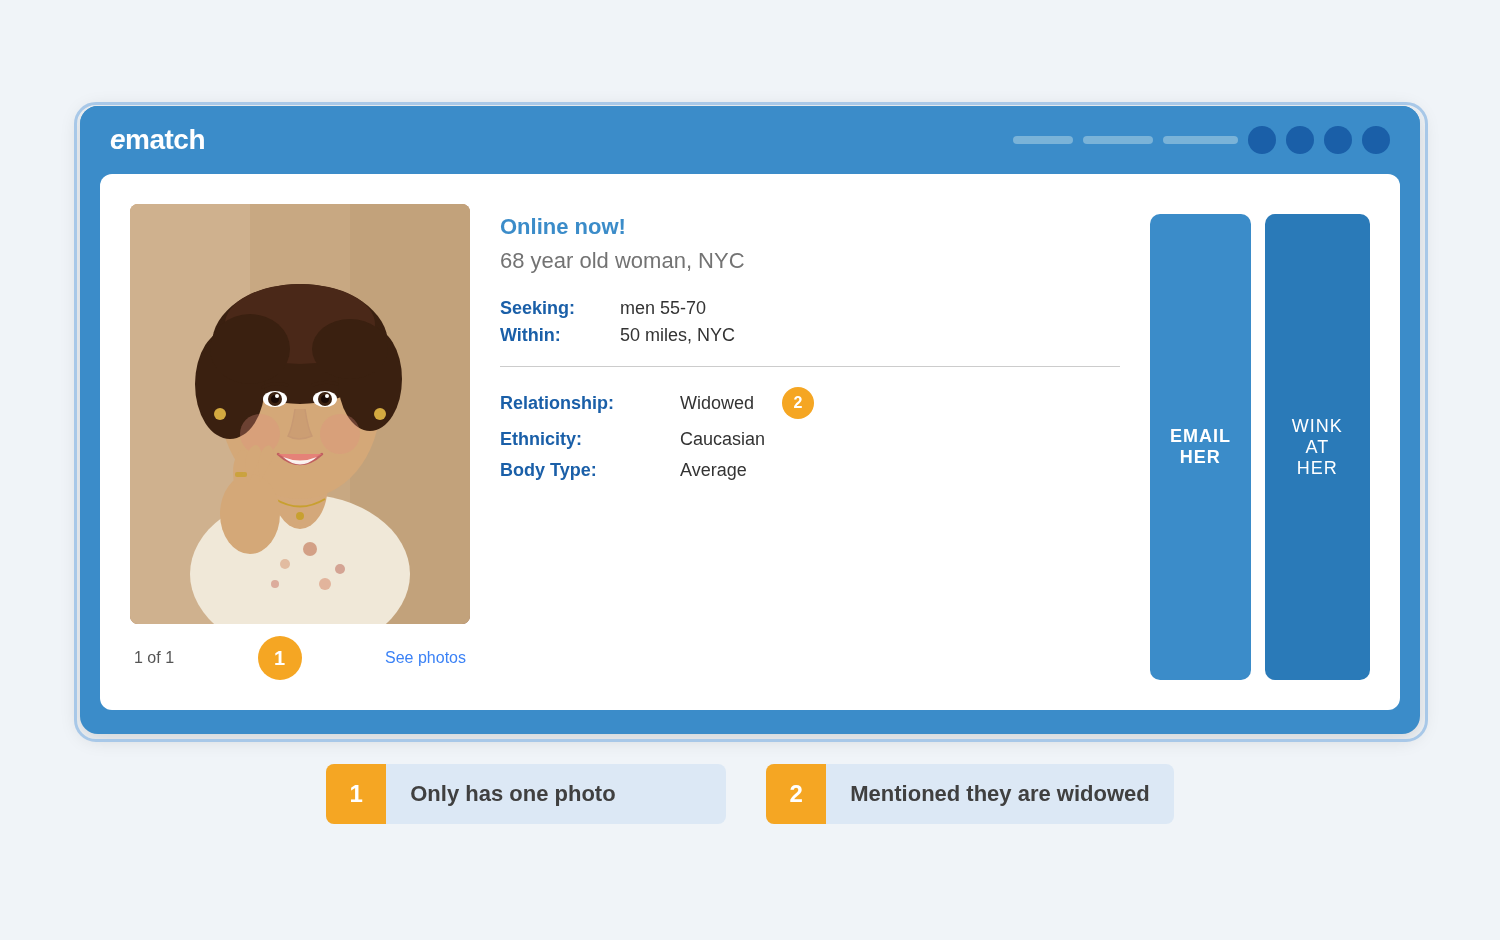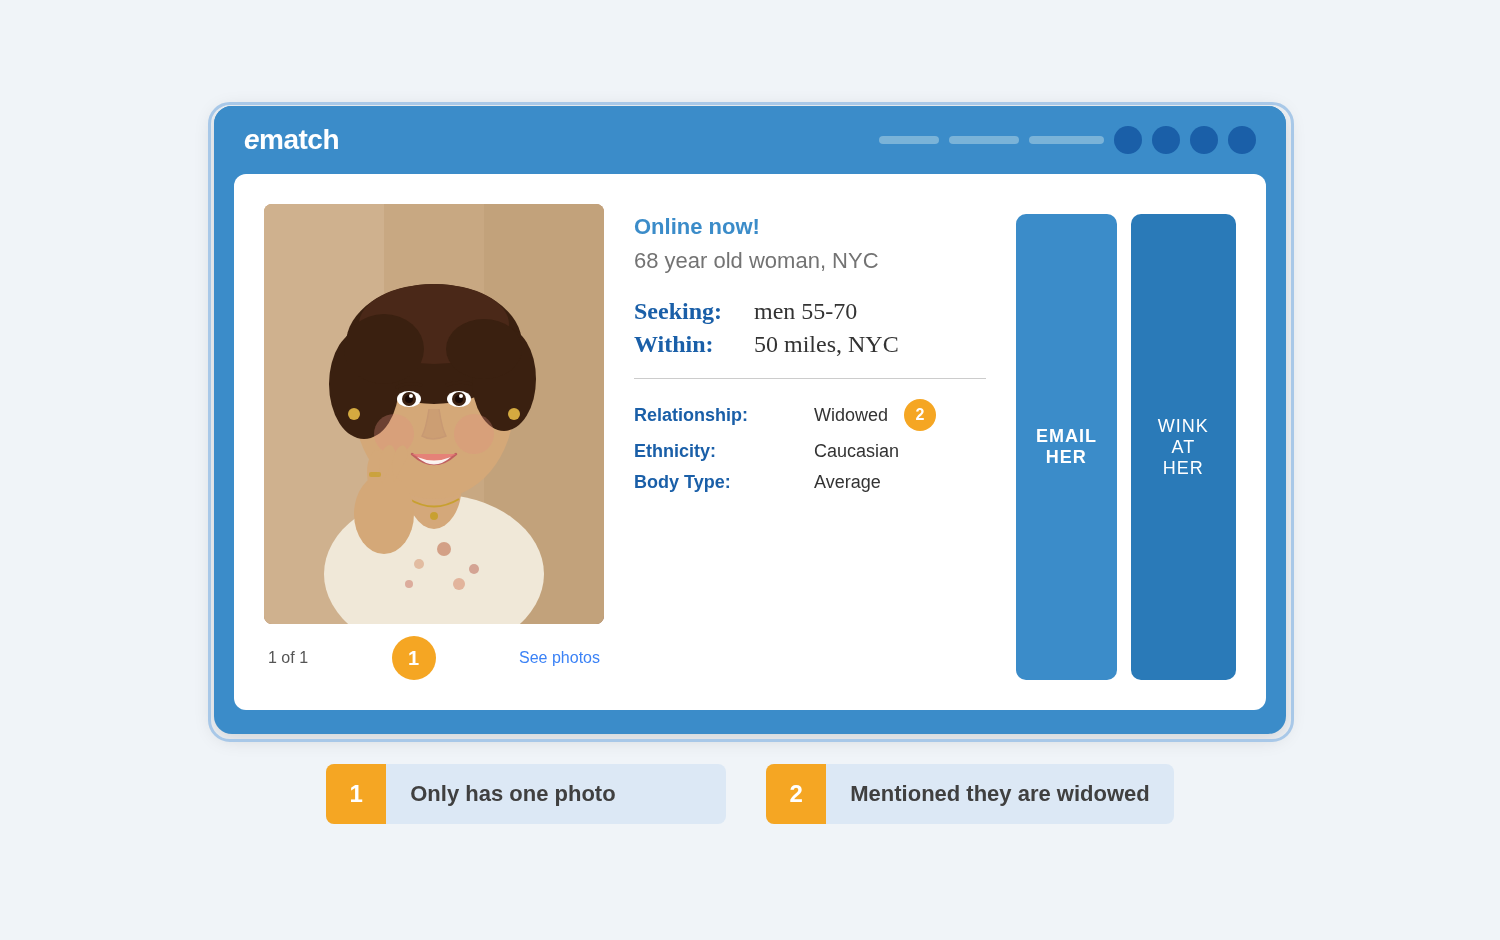--- a/index.html
+++ b/index.html
@@ -8,21 +8,21 @@
       font-family: 'Arial', sans-serif;
       display: flex;
       justify-content: center;
       align-items: center;
       width: 1500px;
       height: 940px;
       overflow: hidden;
     }
 
     .outer-wrapper {
-      width: 1072px;
+      width: 1340px;
       position: relative;
     }
 
     
     .browser-frame {
       background: #3b8cc9;
       border-radius: 18px;
       padding: 0 0 12px 0;
       box-shadow: 0 4px 20px rgba(0,0,0,0.15);
       position: relative;
@@ -161,22 +161,21 @@
     .profile-tagline {
       font-size: 22px;
       color: #737373;
       margin-bottom: 24px;
     }
 
     .seeking-row {
       display: flex;
       gap: 20px;
       margin-bottom: 6px;
-      font-size: 24px;
-      font-family: Liberation Serif, serif;
+      font-size: 18px;
     }
 
     .seeking-label {
       font-weight: bold;
       color: #1a5fa8;
       min-width: 100px;
     }
 
     .seeking-value {
       color: #333;
@@ -199,21 +198,21 @@
     .detail-label {
       font-weight: bold;
       color: #1a5fa8;
       min-width: 160px;
     }
 
     .detail-value {
       color: #333;
       display: flex;
       align-items: center;
-      gap: 16px;
+      gap: 28px;
     }
 
     .orange-badge {
       width: 32px;
       height: 32px;
       background: #f5a623;
       border-radius: 50%;
       display: flex;
       align-items: center;
       justify-content: center;

